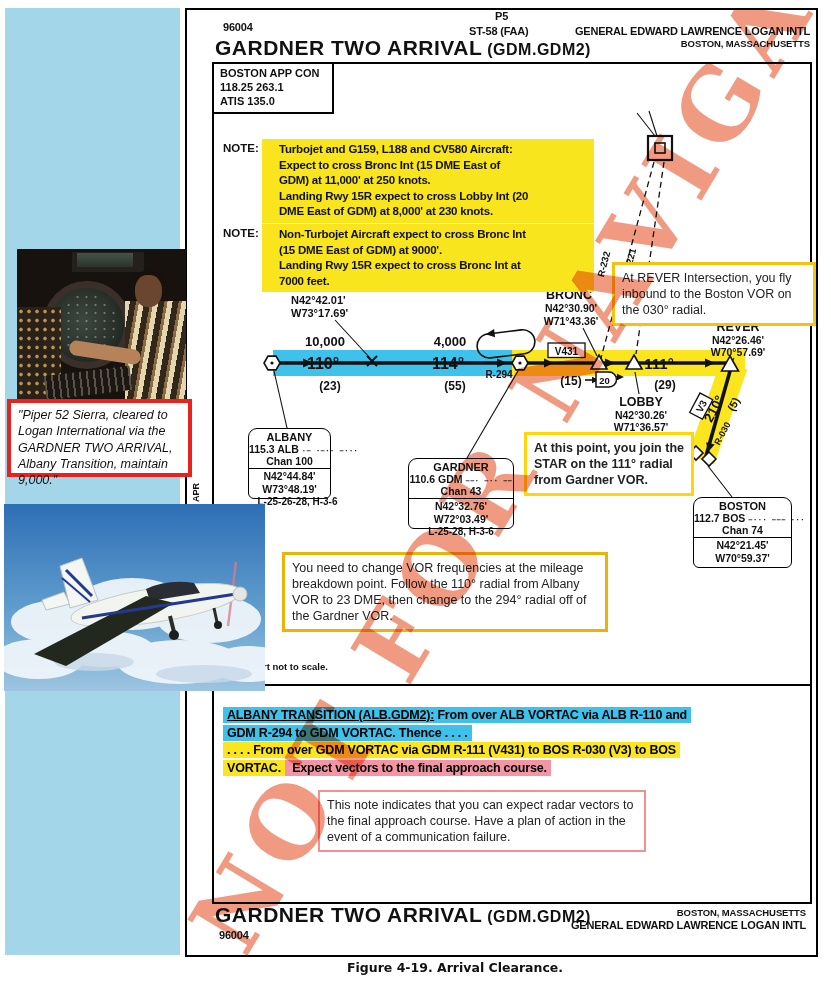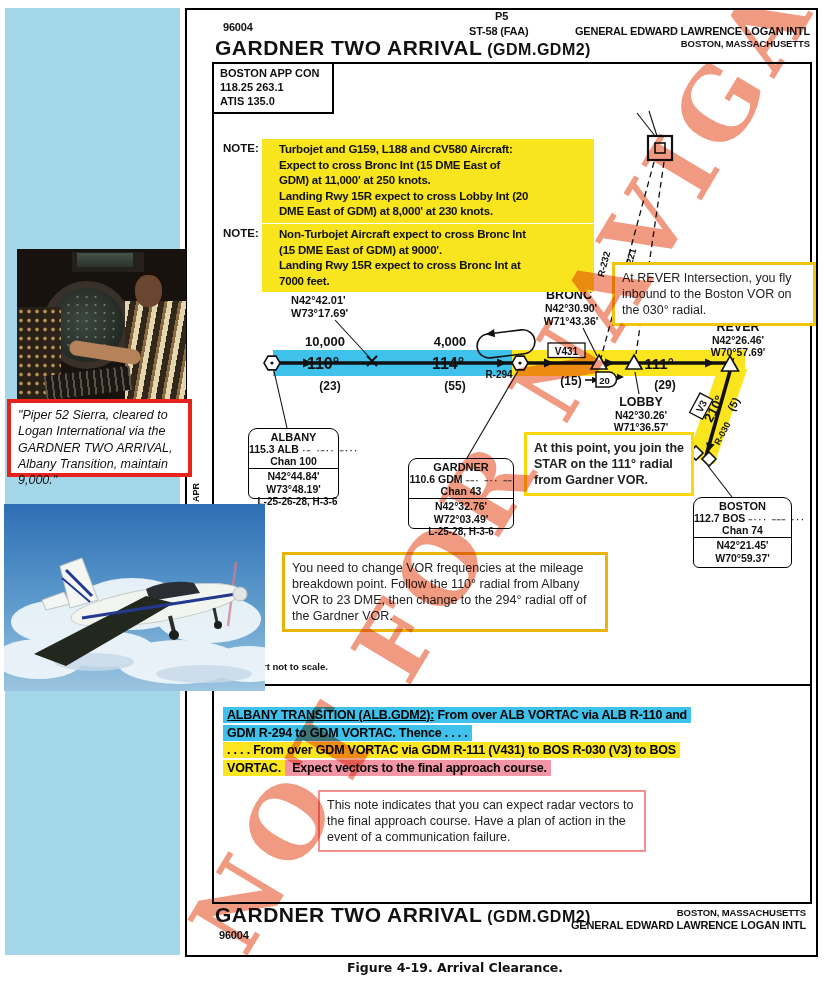--- a/index.html
+++ b/index.html
@@ -201,21 +201,21 @@
       <div>(15 DME East of GDM) at 9000'.</div>
       <div>Landing Rwy 15R expect to cross Bronc Int at</div>
       <div>7000 feet.</div>
     </div>
 
     <div class="abs callout co-gold" style="left:425px;top:252px;width:204px;">At REVER Intersection, you fly inbound to the Boston VOR on the 030° radial.</div>
     <div class="abs callout co-yellow" style="left:337px;top:422px;width:170px;font-weight:bold;">At this point, you join the STAR on the 111° radial from Gardner VOR.</div>
     <div class="abs callout co-cyan" style="left:95px;top:542px;width:326px;">You need to change VOR frequencies at the mileage breakdown point. Follow the 110° radial from Albany VOR to 23 DME, then change to the 294° radial off of the Gardner VOR.</div>
     <div class="abs callout co-pink" style="left:131px;top:780px;width:328px;">This note indicates that you can expect radar vectors to the final approach course. Have a plan of action in the event of a communication failure.</div>
 
-    <div class="abs navbox" style="left:61px;top:418px;width:91px;">
+    <div class="abs navbox" style="left:61px;top:418px;width:83px;">
       <div class="nm">ALBANY</div>
       <div class="fq"><span>115.3 ALB</span> <span class="morse">·− ·−·· −···</span></div>
       <div class="ch">Chan 100</div>
       <div class="coords">
         <div>N42°44.84'</div>
         <div>W73°48.19'</div>
       </div>
     </div>
     <div class="abs panels" style="left:53px;top:486px;width:115px;">L-25-26-28, H-3-6</div>
 

